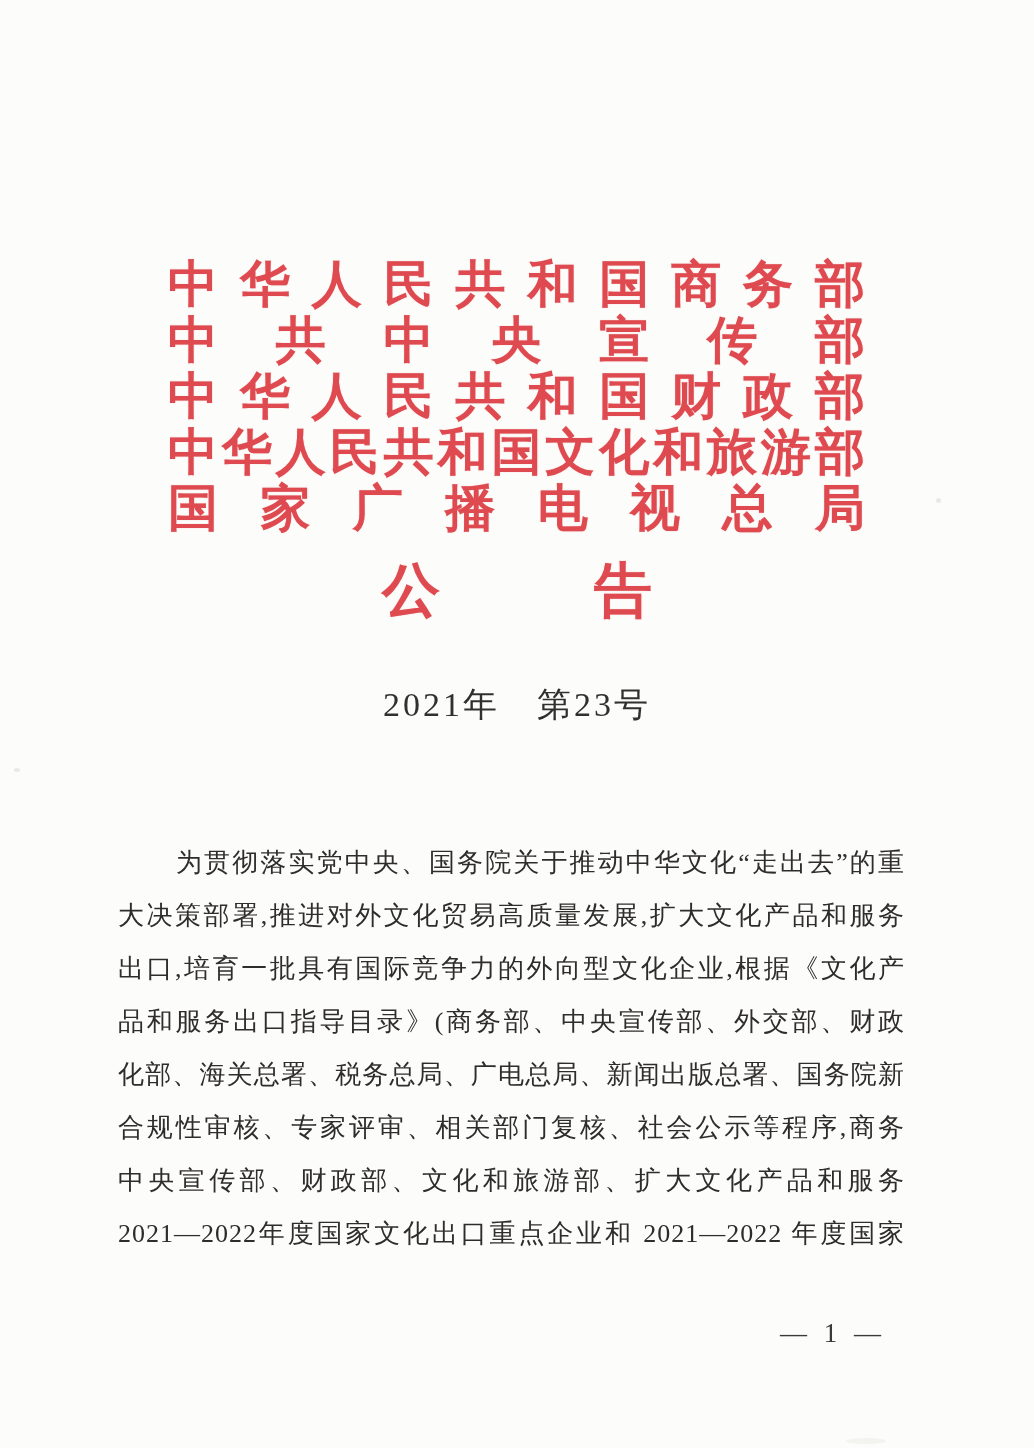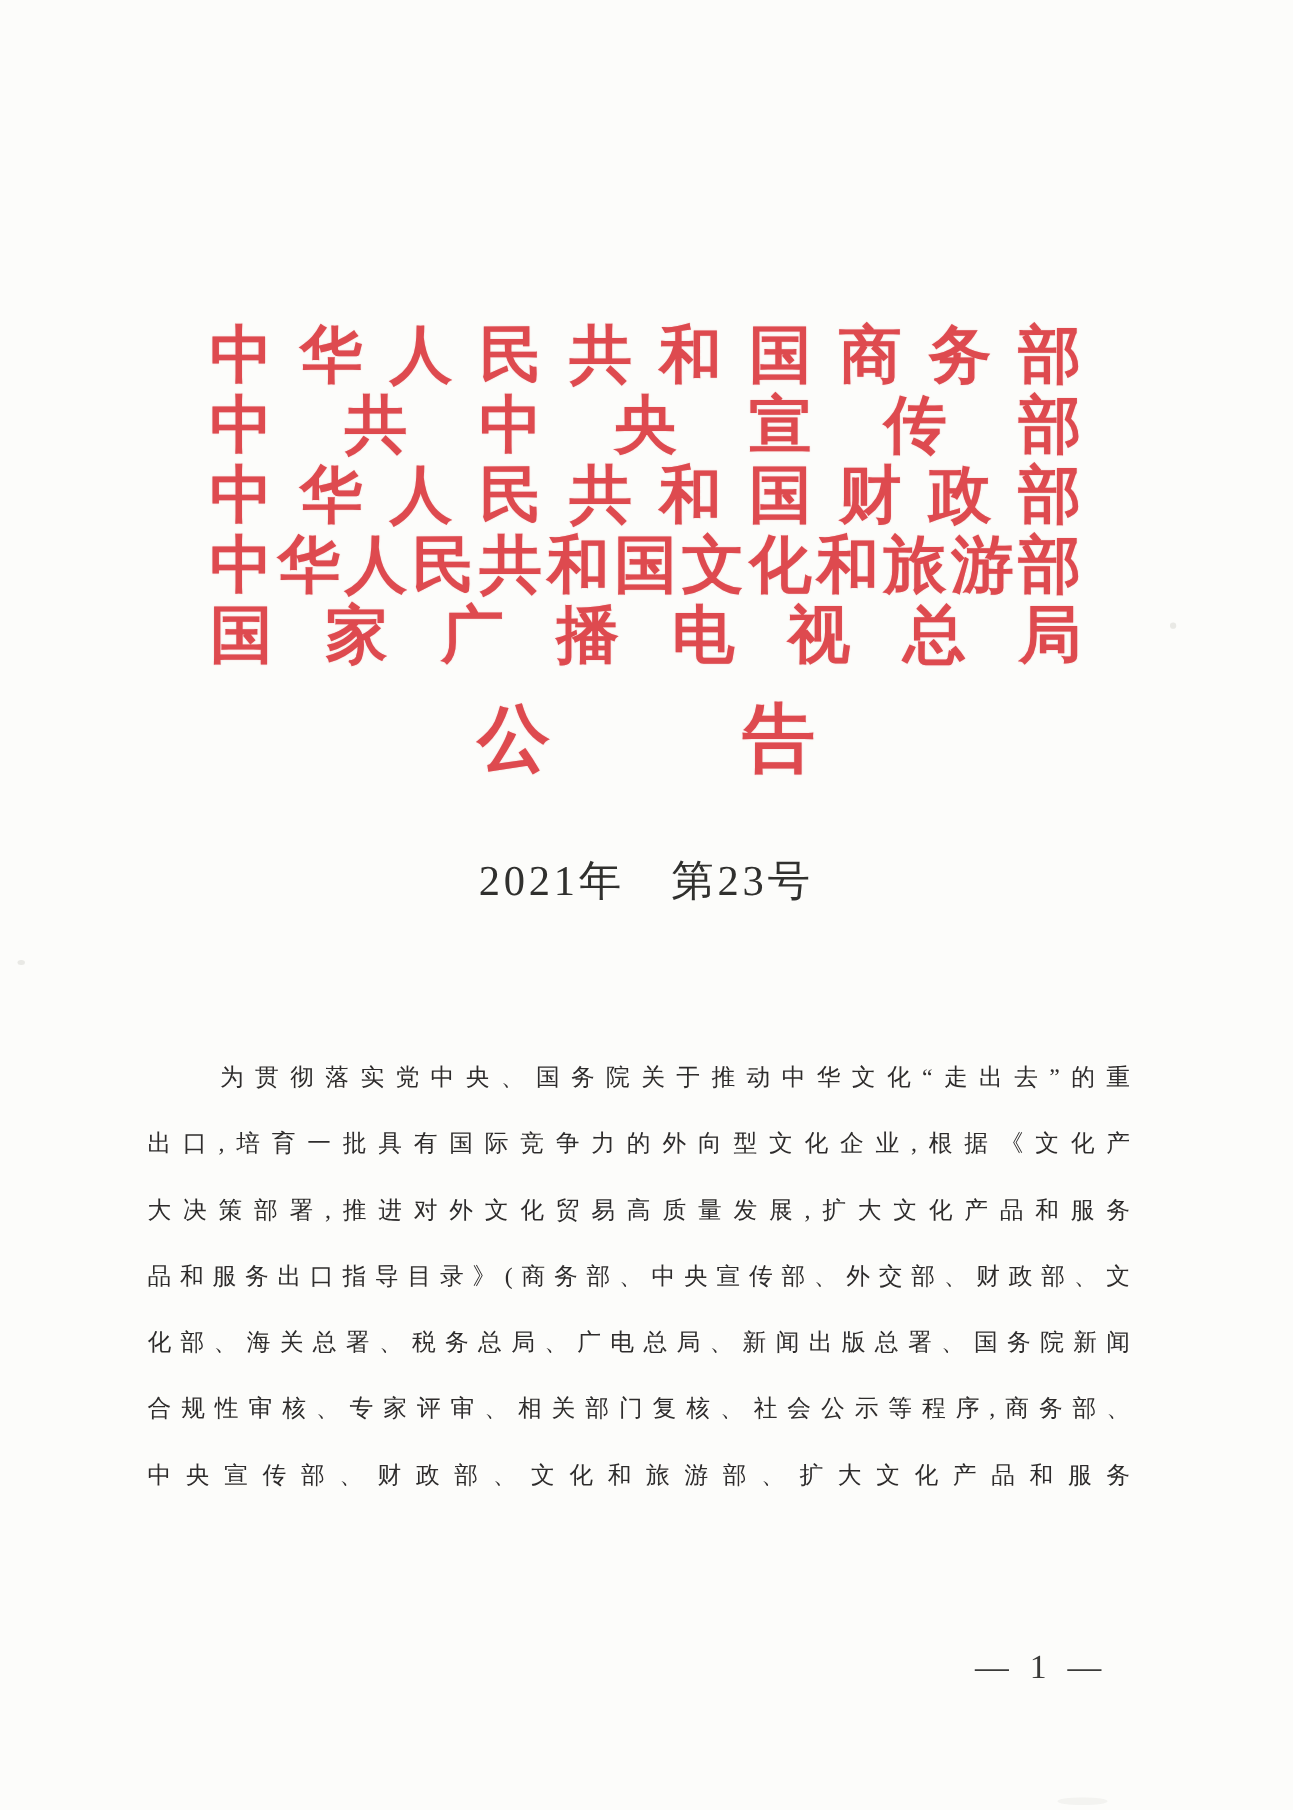--- a/index.html
+++ b/index.html
@@ -80,21 +80,21 @@
 
   
   .body-block {
     position: absolute;
     left: 118px;
     top: 836px;
     width: 787px;
     color: #2e2c2c;
   }
   .body-line {
-    font-size: 19px;
+    font-size: 26px;
     line-height: 53px;
     height: 53px;
     overflow: hidden;
     text-align: justify;
     text-align-last: justify;
     letter-spacing: 1px;
   }
   .body-line.indent {
     text-indent: 58px;
   }
@@ -184,23 +184,24 @@
     <div class="announce-title-inner">
         <span>公</span>
         <span>告</span>
       </div>
   </div>
 
   <div class="doc-number">2021年　第23号</div>
 
   <div class="body-block">
     <div class="body-line indent">为贯彻落实党中央、国务院关于推动中华文化“走出去”的重</div>
+    <div class="body-line">大决策部署,推进对外文化贸易高质量发展,扩大文化产品和服务</div>
     <div class="body-line">出口,培育一批具有国际竞争力的外向型文化企业,根据《文化产</div>
-    <div class="body-line">大决策部署,推进对外文化贸易高质量发展,扩大文化产品和服务</div>
     <div class="body-line">品和服务出口指导目录》(商务部、中央宣传部、外交部、财政部、文</div>
     <div class="body-line">化部、海关总署、税务总局、广电总局、新闻出版总署、国务院新闻</div>
     <div class="body-line">合规性审核、专家评审、相关部门复核、社会公示等程序,商务部、</div>
     <div class="body-line">中央宣传部、财政部、文化和旅游部、扩大文化产品和服务</div>
+    <div class="body-line">2021—2022年度国家文化出口重点企业和 2021—2022 年度国家</div>
   </div>
 
   <div class="page-number">— 1 —</div>
 
 </div>
 
 </body></html>

